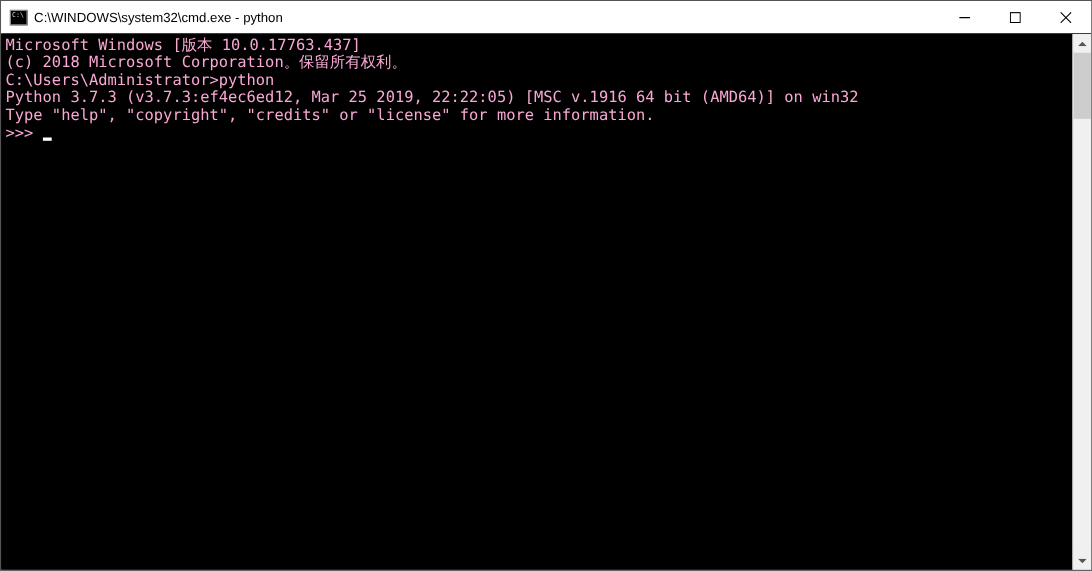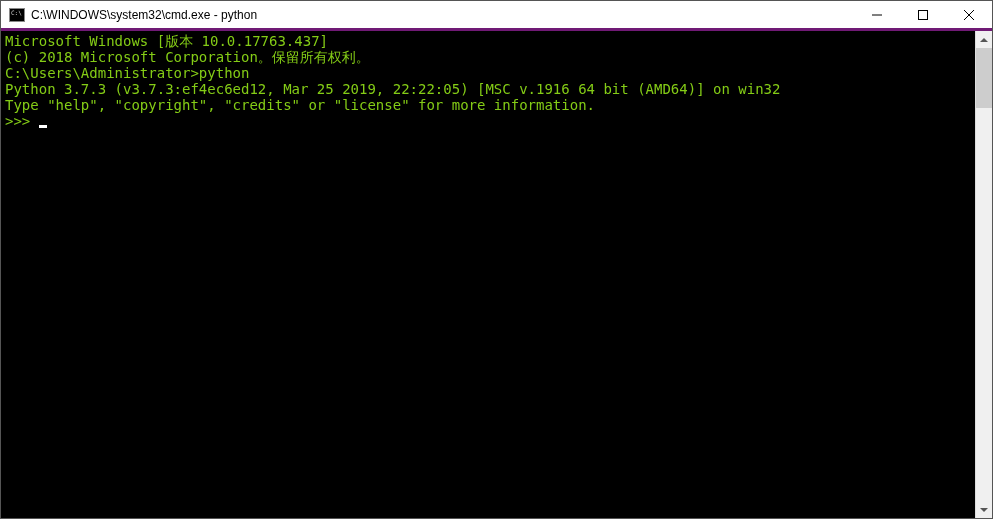--- a/index.html
+++ b/index.html
@@ -13,21 +13,21 @@
       font-family: "Segoe UI", Tahoma, sans-serif;
       background: #fff;
       overflow: hidden;
       border: 1px solid #555;
     }
     .titlebar {
       height: 30px;
       background: #ffffff;
       display: flex;
       align-items: center;
-      border-bottom: 3px solid #701a75;
+      border-bottom: 1px solid #701a75;
     }
     .titlebar-icon {
       width: 16px;
       height: 14px;
       margin-left: 8px;
       margin-right: 6px;
       background: #000;
       border: 1px solid #888;
       position: relative;
       display: inline-block;
@@ -65,21 +65,21 @@
       height: 10px;
     }
     .terminal-wrapper {
       display: flex;
       height: calc(100% - 30px);
       background: #000;
     }
     .terminal {
       flex: 1;
       background: #000;
-      color: #84cc16;
+      color: #f9a8d4;
       font-family: "NSimSun", "SimSun", "Consolas", monospace;
       font-size: 14px;
       line-height: 16px;
       padding: 2px 0 0 4px;
       white-space: pre;
       overflow: hidden;
     }
     .scrollbar {
       width: 17px;
       background: #f0f0f0;

